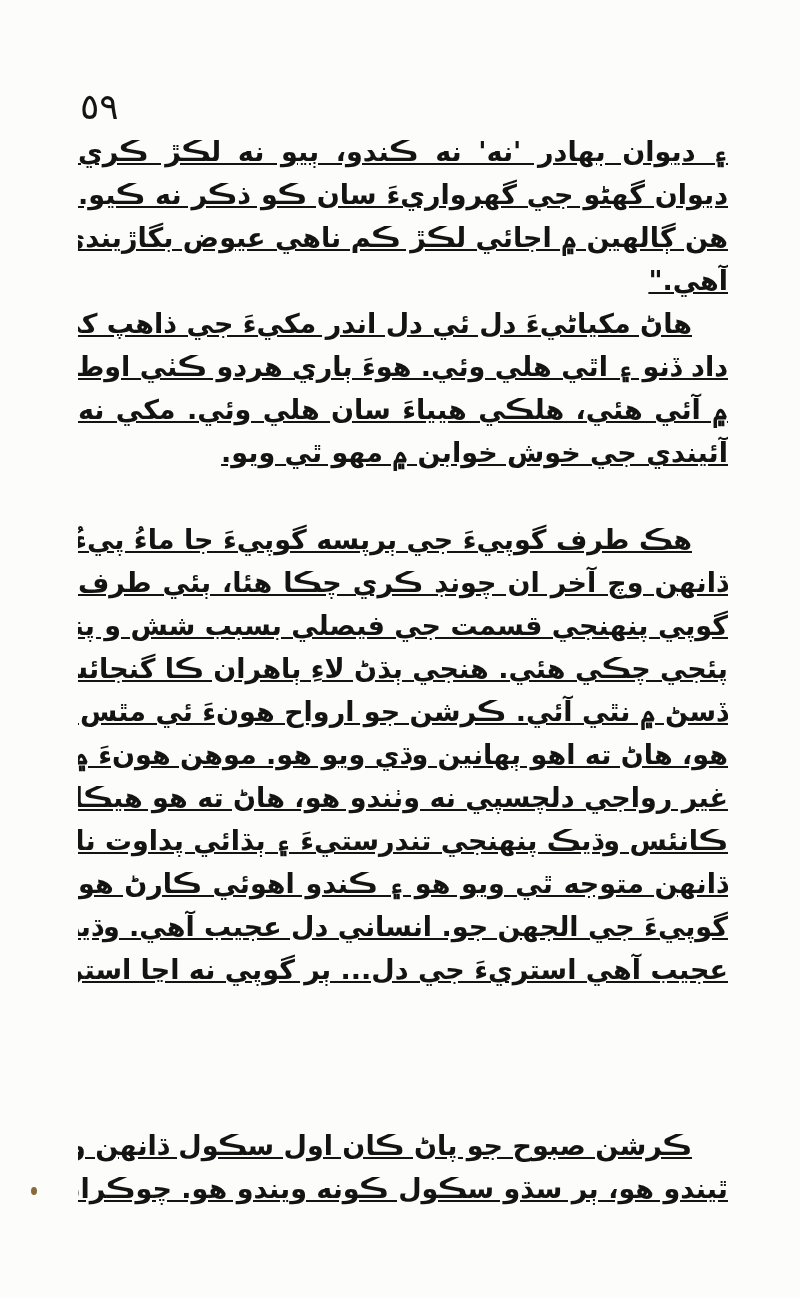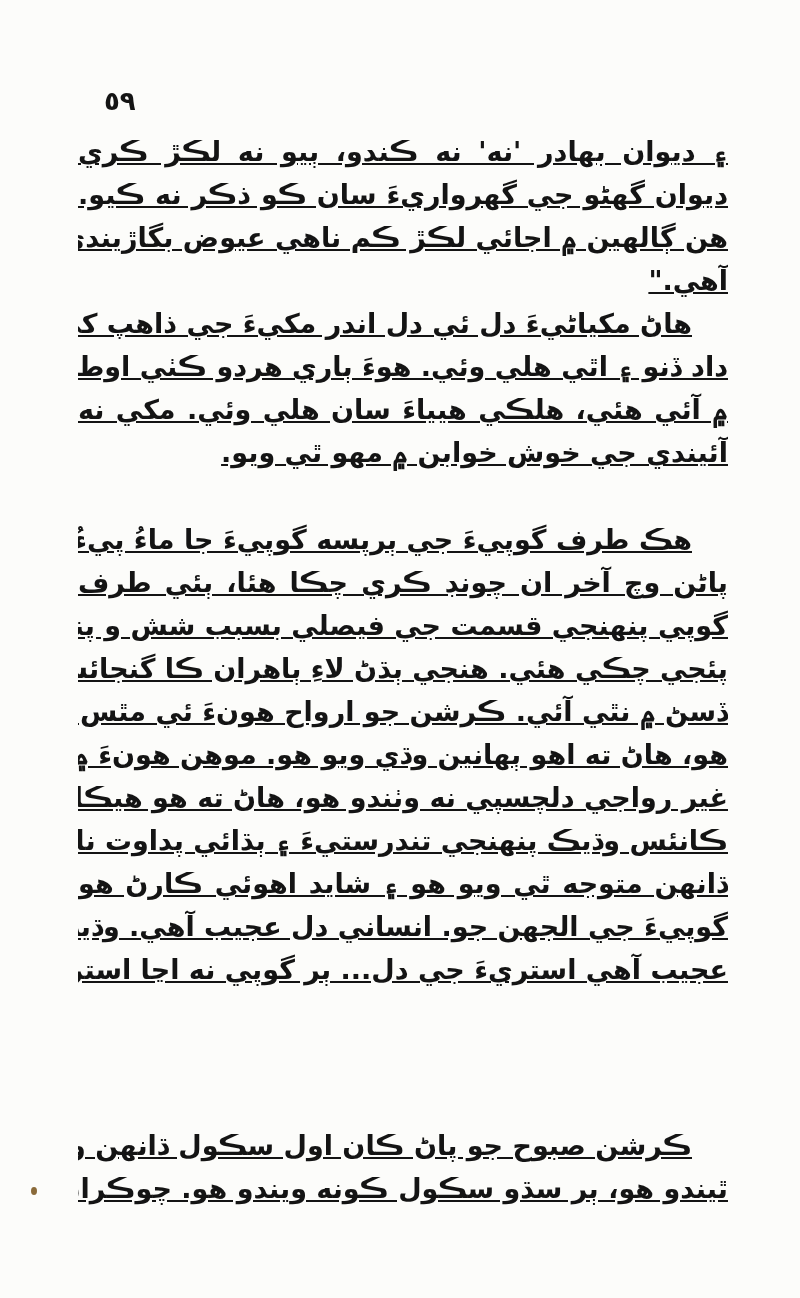--- a/index.html
+++ b/index.html
@@ -16,24 +16,24 @@
       color: #141414;
     }
     .page {
       position: absolute;
       left: 0; top: 0;
       width: 800px; height: 1298px;
       background: #fcfcfa;
     }
     .page-number {
       position: absolute;
-      left: 104px;
+      left: 80px;
       top: 86px;
-      font-size: 26px;
-      font-weight: bold;
+      font-size: 36px;
+      font-weight: normal;
       direction: rtl;
     }
     .text-block {
       position: absolute;
       left: 78px;
       width: 650px;
       direction: rtl;
       text-align: justify;
     }
     .line {
@@ -78,28 +78,28 @@
         <span class="line last">آهي."</span>
       </div>
       <div class="text-block" style="top: 302px;">
         <span class="line indent">هاڻ مکياڻيءَ دل ئي دل اندر مکيءَ جي ذاهپ کي</span>
         <span class="line">داد ڏنو ۽ اٿي هلي وئي. هوءَ ٻاري هردو ڪٺي اوطاق</span>
         <span class="line">۾ آئي هئي، هلڪي هيياءَ سان هلي وئي. مکي نه</span>
         <span class="line last">آئيندي جي خوش خوابن ۾ مهو ٿي ويو.</span>
       </div>
       <div class="text-block" style="top: 518px;">
         <span class="line indent">هڪ طرف گوپيءَ جي ٻرپسه گوپيءَ جا ماءُ پيءُ ٻن</span>
-        <span class="line">پاڻن وچ آخر ان چونڊ ڪري چڪا هئا، ٻئي طرف</span>
+        <span class="line">ڌانهن وچ آخر ان چونڊ ڪري چڪا هئا، ٻئي طرف</span>
         <span class="line">گوپي پنهنجي قسمت جي فيصلي بسبب شش و پنج ۾</span>
         <span class="line">پئجي چڪي هئي. هنجي ٻڌڻ لاءِ ٻاهران ڪا گنجائش</span>
         <span class="line">ڏسڻ ۾ نٿي آئي. ڪرشن جو ارواح هونءَ ئي مٿس گهڻو</span>
         <span class="line">هو، هاڻ ته اهو ٻهانين وڌي ويو هو. موهن هونءَ ۾ مجهس</span>
         <span class="line">غير رواجي دلچسپي نه وٺندو هو، هاڻ ته هو هيڪاري</span>
         <span class="line">ڪانئس وڌيڪ پنهنجي تندرستيءَ ۽ ٻڌائي پداوت ناهڻ</span>
-        <span class="line">ڌانهن متوجه ٿي ويو هو ۽ شايد اهوئي ڪارڻ هو</span>
+        <span class="line">ڌانهن متوجه ٿي ويو هو ۽ ڪندو اهوئي ڪارڻ هو</span>
         <span class="line">گوپيءَ جي الجهن جو. انساني دل عجيب آهي. وڌيڪ</span>
         <span class="line">عجيب آهي استريءَ جي دل... ٻر گوپي نه اڃا استري</span>
       </div>
       <div class="text-block" style="top: 1124px;">
         <span class="line indent">ڪرشن صبوح جو پاڻ ڪان اول سڪول ڌانهن ويندو</span>
         <span class="line">ٿيندو هو، ٻر سڌو سڪول ڪونه ويندو هو. چوڪران</span>
       </div>
     </div>
 
   <div class="blot"></div>

